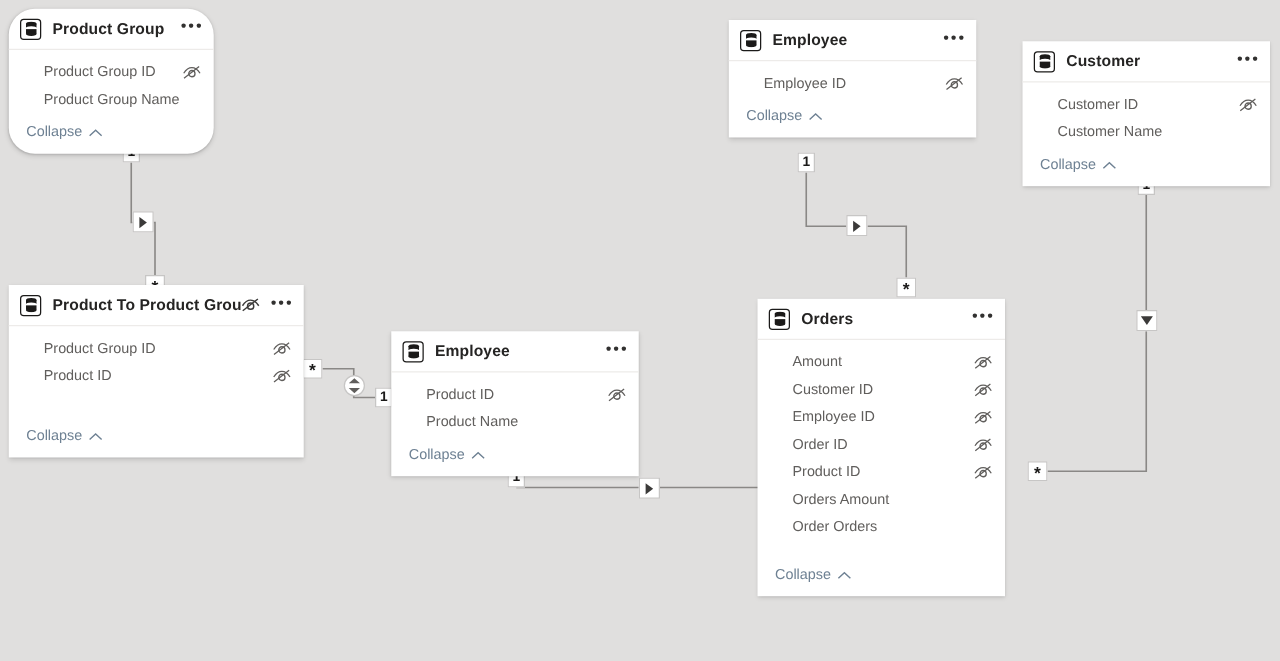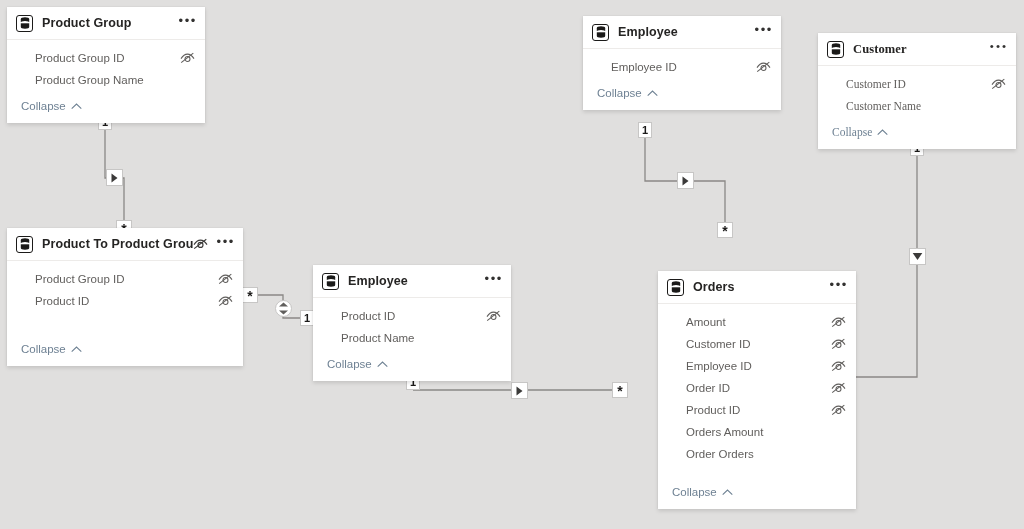--- a/index.html
+++ b/index.html
@@ -224,21 +224,21 @@
         <path d="M1.5 0.5 L7.5 5 L1.5 9.5 Z" fill="#3b3a39"></path>
       </svg>
   </div>
 
   <div class="dir-marker" style="left:909px; top:248px;">
     <svg width="11" height="9" viewBox="0 0 11 9">
         <path d="M0.7 1 L10.3 1 L5.5 8 Z" fill="#3b3a39"></path>
       </svg>
   </div>
 
-  <div class="tbl" style="left:7px; top:7px; width:198px;">
+  <div class="tbl" style="left:7px; top:7px; width:164px;border-radius:21px;">
     <div class="tbl-head">
       <span class="tbl-icon">
         <svg width="10" height="12" viewBox="0 0 10 12">
           <ellipse cx="5" cy="2" rx="4.2" ry="1.7" fill="#1b1a19"></ellipse>
           <rect x="0.8" y="2" width="8.4" height="3" fill="#1b1a19"></rect>
           <ellipse cx="5" cy="5.6" rx="4.2" ry="1.7" fill="#ffffff"></ellipse>
           <rect x="0.8" y="6.3" width="8.4" height="3.5" fill="#1b1a19"></rect>
           <ellipse cx="5" cy="10" rx="4.2" ry="1.7" fill="#1b1a19"></ellipse>
         </svg>
       </span>
@@ -303,21 +303,21 @@
         <span>Collapse</span>
         <span class="chev">
           <svg width="11" height="7" viewBox="0 0 11 7">
               <path d="M0.7 5.6 L5.5 1.1 L10.3 5.6" fill="none" stroke="#6e8193" stroke-width="1.1"></path>
             </svg>
         </span>
       </span>
     </div>
   </div>
 
-  <div class="tbl" style="left:818px; top:33px; width:198px;font-family:Liberation Serif, serif;">
+  <div class="tbl" style="left:818px; top:33px; width:198px;">
     <div class="tbl-head">
       <span class="tbl-icon">
         <svg width="10" height="12" viewBox="0 0 10 12">
           <ellipse cx="5" cy="2" rx="4.2" ry="1.7" fill="#1b1a19"></ellipse>
           <rect x="0.8" y="2" width="8.4" height="3" fill="#1b1a19"></rect>
           <ellipse cx="5" cy="5.6" rx="4.2" ry="1.7" fill="#ffffff"></ellipse>
           <rect x="0.8" y="6.3" width="8.4" height="3.5" fill="#1b1a19"></rect>
           <ellipse cx="5" cy="10" rx="4.2" ry="1.7" fill="#1b1a19"></ellipse>
         </svg>
       </span>
@@ -440,21 +440,21 @@
         <span>Collapse</span>
         <span class="chev">
           <svg width="11" height="7" viewBox="0 0 11 7">
               <path d="M0.7 5.6 L5.5 1.1 L10.3 5.6" fill="none" stroke="#6e8193" stroke-width="1.1"></path>
             </svg>
         </span>
       </span>
     </div>
   </div>
 
-  <div class="tbl" style="left:658px; top:239px; width:198px;margin-top:32px;">
+  <div class="tbl" style="left:606px; top:239px; width:198px;">
     <div class="tbl-head">
       <span class="tbl-icon">
         <svg width="10" height="12" viewBox="0 0 10 12">
           <ellipse cx="5" cy="2" rx="4.2" ry="1.7" fill="#1b1a19"></ellipse>
           <rect x="0.8" y="2" width="8.4" height="3" fill="#1b1a19"></rect>
           <ellipse cx="5" cy="5.6" rx="4.2" ry="1.7" fill="#ffffff"></ellipse>
           <rect x="0.8" y="6.3" width="8.4" height="3.5" fill="#1b1a19"></rect>
           <ellipse cx="5" cy="10" rx="4.2" ry="1.7" fill="#1b1a19"></ellipse>
         </svg>
       </span>

